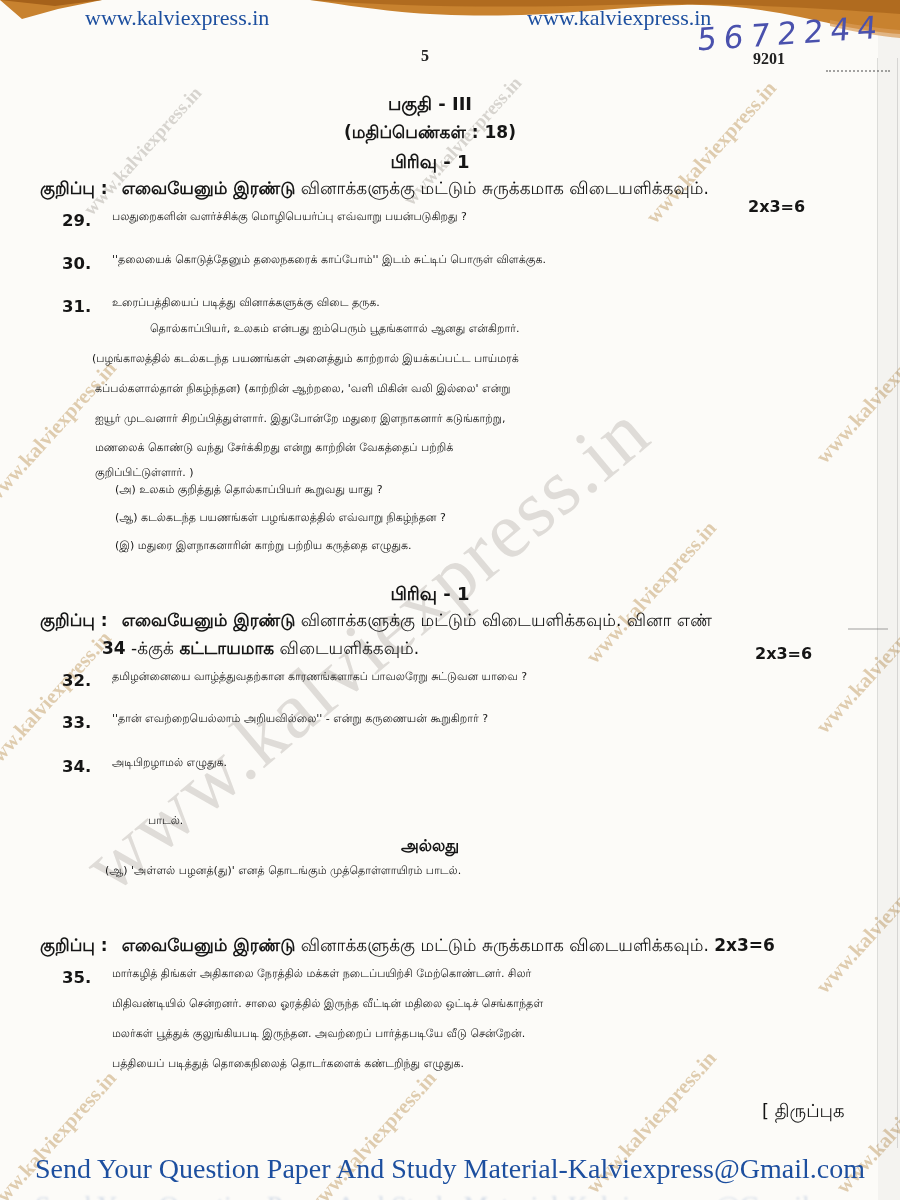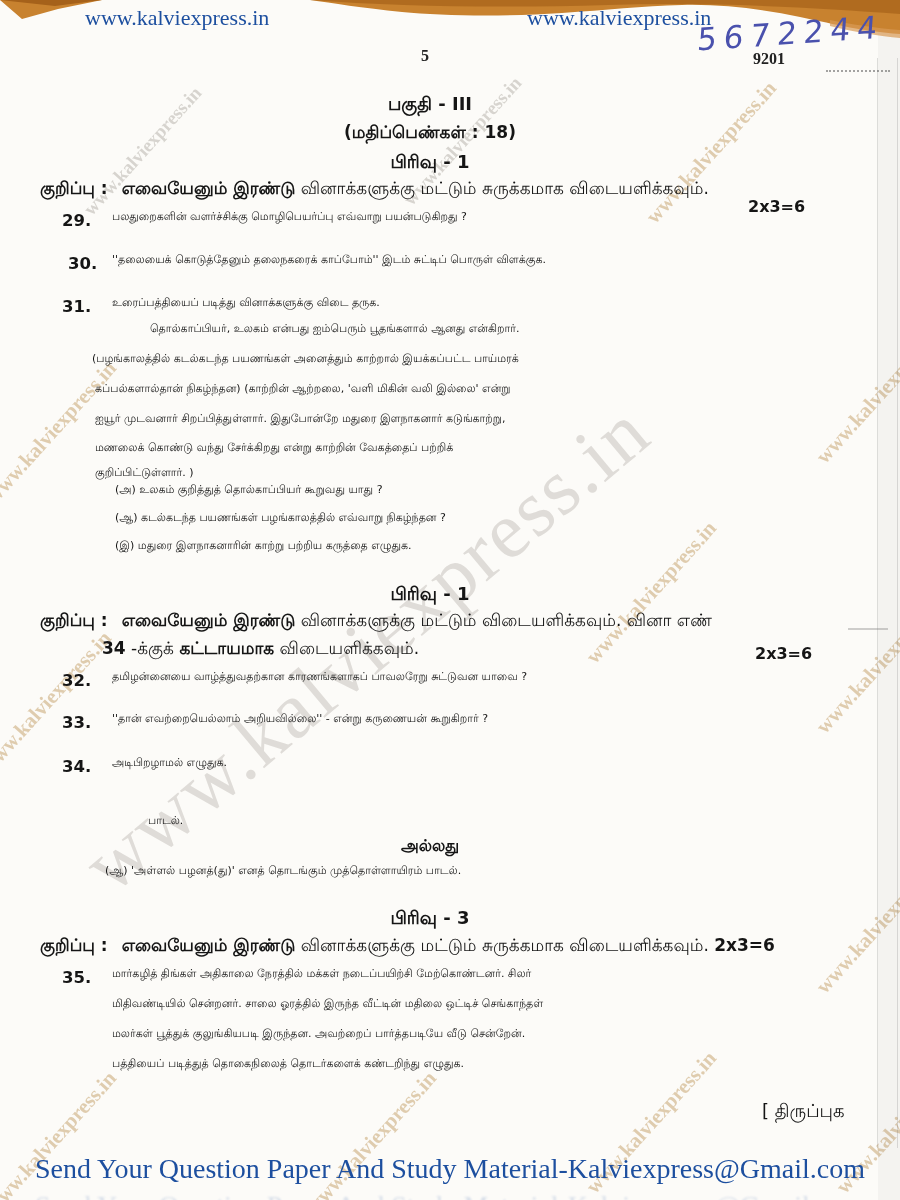--- a/index.html
+++ b/index.html
@@ -86,21 +86,21 @@
   <div class="t center bold" style="top:150px;font-size:18px;">பிரிவு - 1</div>
 
   <div class="note" style="left:40px;top:178px;">
     <span class="lbl">குறிப்பு :</span><span class="bold">எவையேனும் இரண்டு</span><span> வினாக்களுக்கு மட்டும் சுருக்கமாக விடையளிக்கவும்.</span>
   </div>
   <div class="marks" style="left:748px;top:197px;">2x3=6</div>
 
   <div class="qno" style="left:62px;top:211px;">29.</div>
   <div class="t" style="left:112px;top:210px;">பலதுறைகளின் வளர்ச்சிக்கு மொழிபெயர்ப்பு எவ்வாறு பயன்படுகிறது ?</div>
 
-  <div class="qno" style="left:62px;top:254px;margin-left:6px;">30.</div>
+  <div class="qno" style="left:62px;top:254px;">30.</div>
   <div class="t" style="left:112px;top:253px;">''தலையைக் கொடுத்தேனும் தலைநகரைக் காப்போம்'' இடம் சுட்டிப் பொருள் விளக்குக.</div>
 
   <div class="qno" style="left:62px;top:297px;text-align:right;">31.</div>
   <div class="t" style="left:112px;top:296px;">உரைப்பத்தியைப் படித்து வினாக்களுக்கு விடை தருக.</div>
 
   <div class="t" style="left:150px;top:322px;">தொல்காப்பியர், உலகம் என்பது ஐம்பெரும் பூதங்களால் ஆனது என்கிறார்.</div>
   <div class="t" style="left:92px;top:352px;">(பழங்காலத்தில் கடல்கடந்த பயணங்கள் அனைத்தும் காற்றால் இயக்கப்பட்ட பாய்மரக்</div>
   <div class="t" style="left:95px;top:382px;">கப்பல்களால்தான் நிகழ்ந்தன) (காற்றின் ஆற்றலை, 'வளி மிகின் வலி இல்லை' என்று</div>
   <div class="t" style="left:95px;top:412px;">ஐயூர் முடவனார் சிறப்பித்துள்ளார். இதுபோன்றே மதுரை இளநாகனார் கடுங்காற்று,</div>
   <div class="t" style="left:95px;top:441px;">மணலைக் கொண்டு வந்து சேர்க்கிறது என்று காற்றின் வேகத்தைப் பற்றிக்</div>
@@ -124,21 +124,20 @@
 
   <div class="qno" style="left:62px;top:713px;">33.</div>
   <div class="t" style="left:112px;top:712px;">''தான் எவற்றையெல்லாம் அறியவில்லை'' - என்று கருணையன் கூறுகிறார் ?</div>
 
   <div class="qno" style="left:62px;top:757px;">34.</div>
   <div class="t" style="left:112px;top:756px;">அடிபிறழாமல் எழுதுக.</div>
   <div class="t" style="left:148px;top:814px;">பாடல்.</div>
   <div class="t center bold" style="top:835px;font-size:16px;">அல்லது</div>
   <div class="t" style="left:105px;top:864px;">(ஆ) 'அள்ளல் பழனத்(து)' எனத் தொடங்கும் முத்தொள்ளாயிரம் பாடல்.</div>
 
-  <div class="t center bold" style="top:906px;font-size:18px;">பிரிவு - 3</div>
   <div class="note" style="left:40px;top:935px;">
     <span class="lbl">குறிப்பு :</span><span class="bold">எவையேனும் இரண்டு</span><span> வினாக்களுக்கு மட்டும் சுருக்கமாக விடையளிக்கவும்.</span>&nbsp;<span class="bold">2x3=6</span>
   </div>
 
   <div class="qno" style="left:62px;top:968px;">35.</div>
   <div class="t" style="left:112px;top:967px;">மார்கழித் திங்கள் அதிகாலை நேரத்தில் மக்கள் நடைப்பயிற்சி மேற்கொண்டனர். சிலர்</div>
   <div class="t" style="left:112px;top:997px;">மிதிவண்டியில் சென்றனர். சாலை ஓரத்தில் இருந்த வீட்டின் மதிலை ஒட்டிச் செங்காந்தள்</div>
   <div class="t" style="left:112px;top:1027px;">மலர்கள் பூத்துக் குலுங்கியபடி இருந்தன. அவற்றைப் பார்த்தபடியே வீடு சென்றேன்.</div>
   <div class="t" style="left:112px;top:1057px;">பத்தியைப் படித்துத் தொகைநிலைத் தொடர்களைக் கண்டறிந்து எழுதுக.</div>
 

